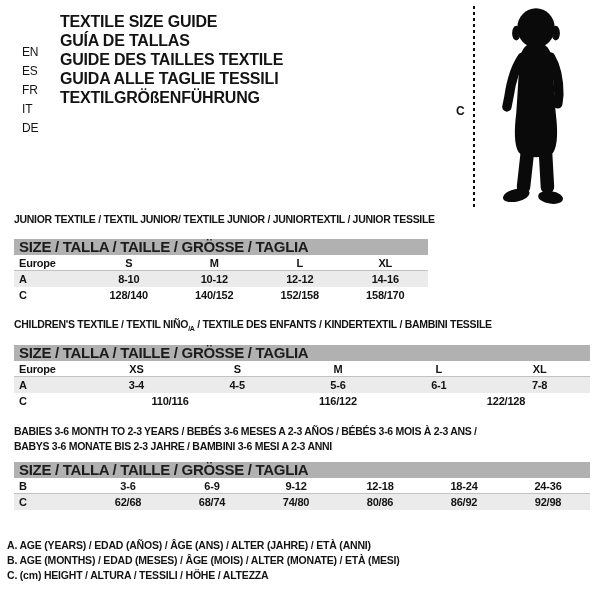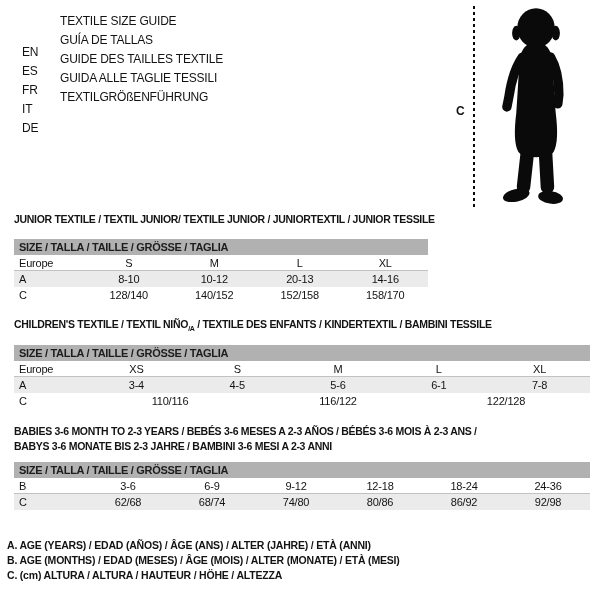--- a/index.html
+++ b/index.html
@@ -10,44 +10,44 @@
     background:#ffffff;
     font-family:"Liberation Sans", sans-serif;
     color:#131313;
     overflow:hidden;
   }
 
   
   .lang-list { position:absolute; left:22px; top:12px; }
   .lang-row { display:flex; height:19px; line-height:19px; }
   .lang-code { width:38px; font-size:12px; font-weight:400; letter-spacing:-0.2px;margin-top:31px; }
-  .lang-title { font-size:12px; font-weight:400; letter-spacing:-0.2px; white-space:nowrap; }
+  .lang-title { font-size:16px; font-weight:700; letter-spacing:-0.2px; white-space:nowrap; }
 
   
   .figure { position:absolute; left:0; top:0; width:600px; height:215px; }
   .height-label { position:absolute; left:456px; top:104px; font-size:12px; font-weight:700; }
   .dotted-line {
     position:absolute; left:473px; top:6px; width:2px; height:201px;
     background:repeating-linear-gradient(to bottom, #0a0a0a 0 3px, transparent 3px 6px);
   }
   .baby-svg { position:absolute; left:484px; top:4px; }
 
   
   .tbl-title {
     position:absolute; left:14px;
     font-size:10.5px; font-weight:700; letter-spacing:-0.3px; white-space:nowrap;
   }
   .tbl-title sub { font-size:7px; }
   .tbl { position:absolute; left:14px; }
   .tbl-head {
     height:16px; line-height:16px; background:#b1b1b1;
-    font-size:11px; font-weight:700; letter-spacing:-0.3px;
+    font-size:15px; font-weight:700; letter-spacing:-0.3px;
     padding-left:5px; color:#1c1c1c;
   }
-  .tbl-row { display:flex; height:16px; line-height:16px; font-size:11px; font-weight:400; letter-spacing:-0.2px; }
+  .tbl-row { display:flex; height:16px; line-height:16px; font-size:11px; font-weight:700; letter-spacing:-0.2px; }
   .tbl-row.shade { background:#ebebeb; }
   .tbl-row.rule { border-bottom:1px solid #c2c2c2; }
   .cell { text-align:center; }
   .cell.label { width:72px; padding-left:5px; text-align:left; }
   .cell.data { flex:1; }
 
   
   .footnotes { position:absolute; left:7px; top:538px; }
   .footnote { font-size:10.5px; font-weight:700; letter-spacing:-0.2px; height:15px; line-height:15px; white-space:nowrap; }
 </style>
@@ -108,21 +108,21 @@
       <span class="cell label">Europe</span>
       <span class="cell data">S</span>
       <span class="cell data">M</span>
       <span class="cell data">L</span>
       <span class="cell data">XL</span>
     </div>
     <div class="tbl-row shade">
       <span class="cell label">A</span>
       <span class="cell data">8-10</span>
       <span class="cell data">10-12</span>
-      <span class="cell data">20-13</span>
+      <span class="cell data">12-12</span>
       <span class="cell data">14-16</span>
     </div>
     <div class="tbl-row">
       <span class="cell label">C</span>
       <span class="cell data">128/140</span>
       <span class="cell data">140/152</span>
       <span class="cell data">152/158</span>
       <span class="cell data">158/170</span>
     </div>
   </div>
@@ -178,16 +178,16 @@
       <span class="cell data">74/80</span>
       <span class="cell data">80/86</span>
       <span class="cell data">86/92</span>
       <span class="cell data">92/98</span>
     </div>
   </div>
 
   <div class="footnotes">
     <div class="footnote">A. AGE (YEARS) / EDAD (AÑOS) / ÂGE (ANS) / ALTER (JAHRE) / ETÀ (ANNI)</div>
     <div class="footnote">B. AGE (MONTHS) / EDAD (MESES) / ÂGE (MOIS) / ALTER (MONATE) / ETÀ (MESI)</div>
-    <div class="footnote">C. (cm) ALTURA / ALTURA / HAUTEUR / HÖHE / ALTEZZA</div>
+    <div class="footnote">C. (cm) HEIGHT / ALTURA / TESSILI / HÖHE / ALTEZZA</div>
   </div>
 
 </div>
 
 </body></html>

